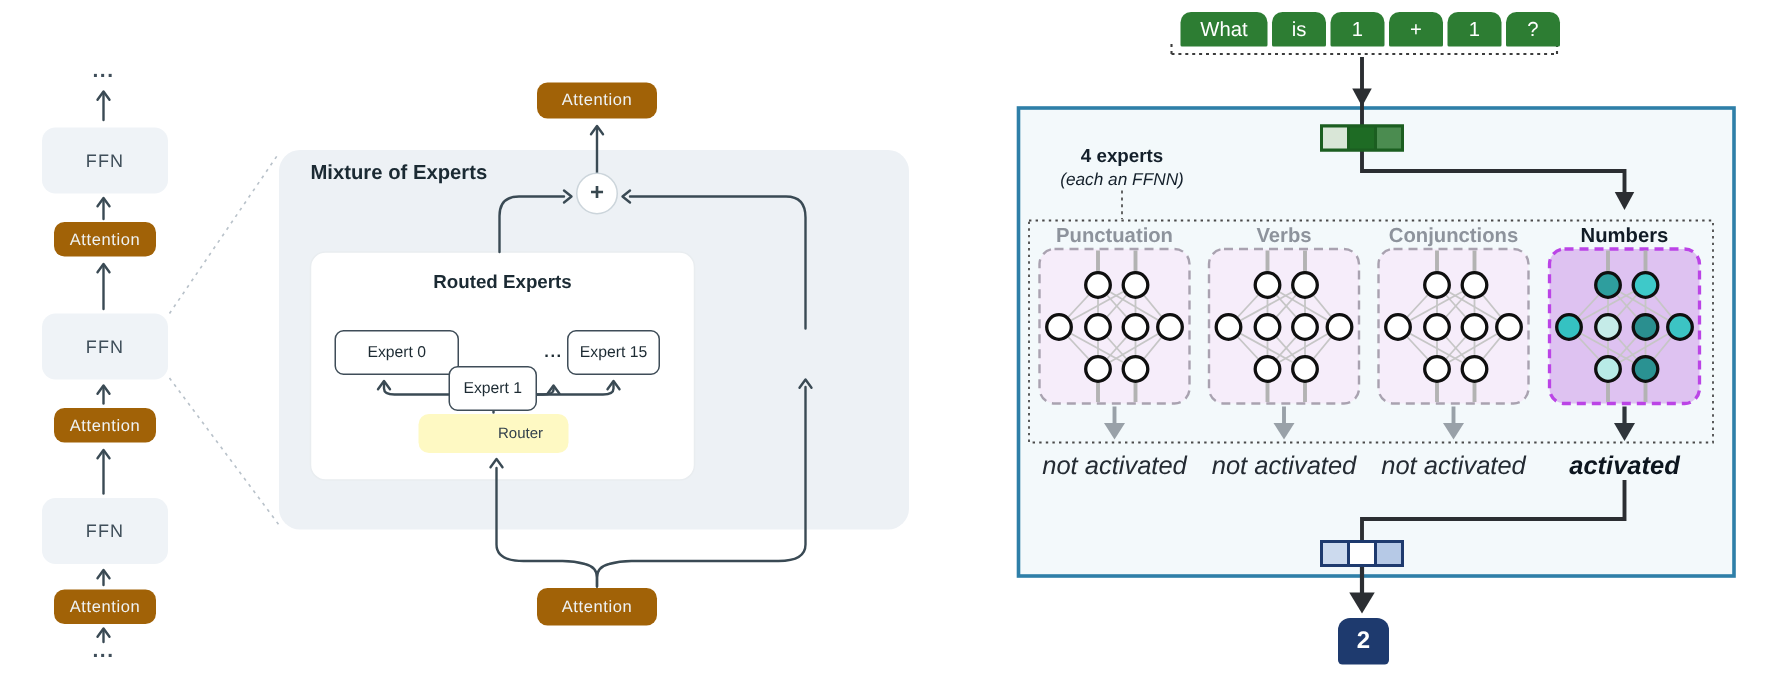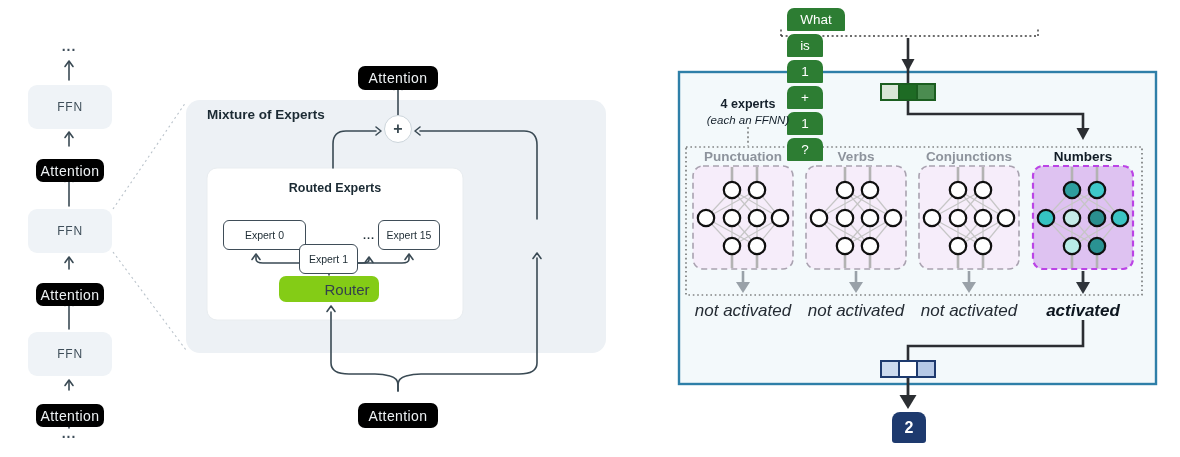--- a/index.html
+++ b/index.html
@@ -4,33 +4,33 @@
 <style>
   html,body{margin:0;padding:0;background:#fff;}
   .stage{position:relative;width:1180px;height:457px;background:#ffffff;overflow:hidden;
          font-family:"Liberation Sans","DejaVu Sans",sans-serif;}
   svg.layer{position:absolute;left:0;top:0;pointer-events:none;}
   .abs{position:absolute;box-sizing:border-box;}
   .box{display:flex;align-items:center;justify-content:center;box-sizing:border-box;}
   
   .ellip{color:#3f4e5a;font-weight:700;font-size:14px;letter-spacing:1px;text-align:center;}
   .ffn{background:#eff3f7;border-radius:9px;color:#3f4e5a;font-size:12px;font-weight:500;letter-spacing:.8px;}
-  .attn{background:#000000;border-radius:7px;color:#eef2f4;font-size:14px;letter-spacing:.4px;margin-top:11px;}
+  .attn{background:#a16207;border-radius:7px;color:#eef2f4;font-size:11px;letter-spacing:.4px;}
   
   .moe-title{font-size:13.5px;font-weight:600;color:#1b2a33;}
   .routed-title{font-size:12.5px;font-weight:600;color:#1b2a33;text-align:center;}
   .chip{background:#fff;border:1.4px solid #3f4d58;border-radius:6px;font-size:10.5px;color:#1d2b33;}
   .chip-dots{font-size:11px;color:#1d2b33;font-weight:700;letter-spacing:1px;}
-  .router{background:#84cc16;border-radius:7px;font-size:15px;color:#33414c;font-weight:500;padding-left:36px;}
+  .router{background:#fef9c3;border-radius:7px;font-size:10px;color:#33414c;font-weight:500;padding-left:36px;}
   .shared{background:#3d7bf5;border-radius:7px;color:#fff;font-size:11.5px;}
   .plus{background:#fff;border:1.5px solid #ccd5db;border-radius:50%;font-size:16px;font-weight:600;color:#37474f;}
   
   .token{background:#2d7d33;color:#fff;border-radius:7px 7px 1px 1px;font-size:13.5px;font-weight:500;
          height:23px;display:flex;align-items:center;justify-content:center;}
-  .tokens-row{display:flex;gap:3px;flex-direction:column;}
+  .tokens-row{display:flex;gap:3px;}
   .tokens-row .token:nth-child(1){width:58px;}
   .tokens-row .token:nth-child(n+2){width:36px;}
   .sparse-title{font-size:17px;font-weight:700;letter-spacing:.2px;}
   .sparse-title .accent{color:#2e7fa8;}
   .sparse-title .rest{color:#101b24;}
   .note{text-align:center;color:#14202b;line-height:1.25;}
   .note .l1{font-size:12.5px;font-weight:700;}
   .note .l2{font-size:11.5px;font-style:italic;}
   .expert-name{font-size:13.5px;font-weight:700;text-align:center;color:#8d939c;}
   .expert-name.active{color:#111c26;}

